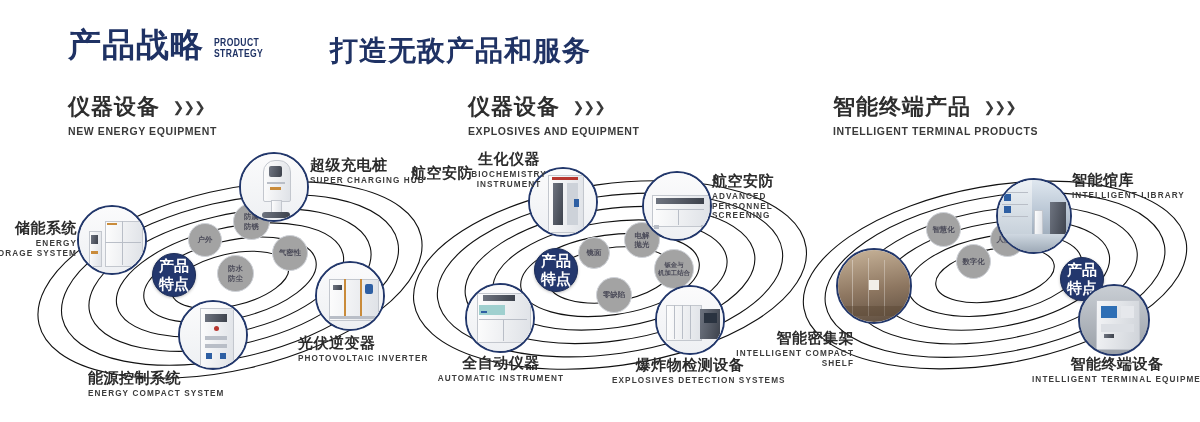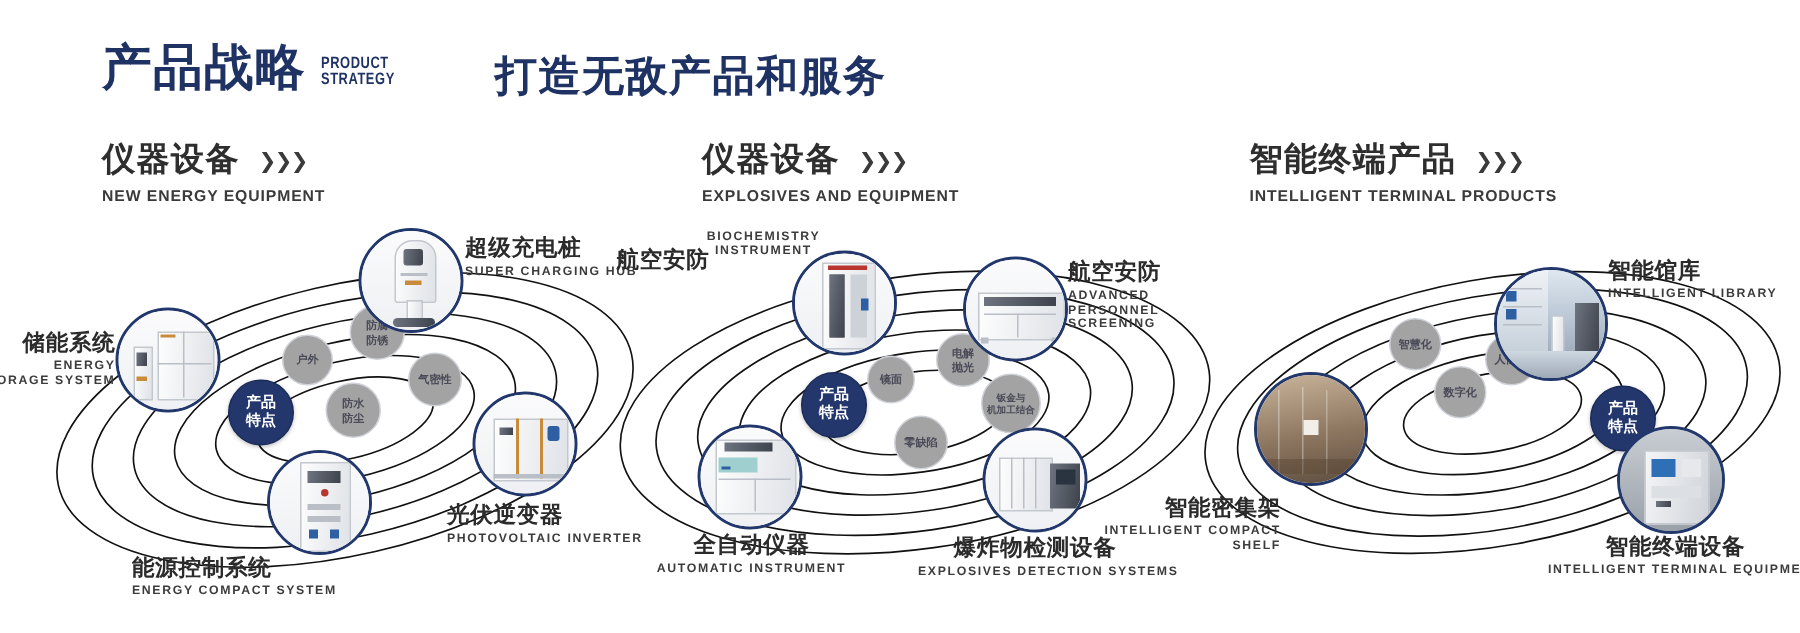--- a/index.html
+++ b/index.html
@@ -82,21 +82,21 @@
     display:flex;align-items:center;justify-content:center;
     text-align:center;box-sizing:border-box;
   }
   .bub.light{
     background:#a3a3a3;border:1px solid #cfd2d8;
     color:#4a4a58;font-size:7.4px;font-weight:bold;line-height:1.25;
     font-family:"DejaVu Sans",sans-serif;
   }
   .bub.dark{
     background:#23376d;border:1px solid #1b2c58;color:#ffffff;
-    font-size:10px;font-weight:bold;line-height:1.2;
+    font-size:15px;font-weight:bold;line-height:1.2;
     font-family:"DejaVu Sans",sans-serif;
     box-shadow:0 1px 3px rgba(0,0,0,.25);
   }
   .bub span{display:block;}
 
   
   .dev{position:absolute;inset:0;background:linear-gradient(180deg,#fbfbfc 0%,#eef0f3 100%);}
   .cab{position:absolute;background:linear-gradient(95deg,#fdfdfd,#dfe2e7);border:1px solid #c3c7ce;}
   .drk{position:absolute;background:linear-gradient(100deg,#6e7480,#3d424c);}
   .scr{position:absolute;background:#2a3340;}
@@ -276,20 +276,21 @@
         <div class="drk" style="left:23px;top:14px;width:10px;height:42px;"></div>
         <div class="ln" style="left:37px;top:14px;width:11px;height:42px;background:#cdd2d9;"></div>
         <div class="acc" style="left:22px;top:8px;width:26px;height:3px;background:#b8362f;"></div>
         <div class="blu" style="left:44px;top:30px;width:5px;height:8px;"></div>
       </div>
     </div>
     <div class="lab r" style="left:-22px;top:10px;width:85px;">
       <div class="cn">航空安防</div>
     </div>
     <div class="lab c" style="left:40px;top:-4px;width:118px;">
+      <div class="cn">生化仪器</div>
       <div class="en" style="white-space:normal;">BIOCHEMISTRY INSTRUMENT</div>
     </div>
 
     <div class="node" style="left:232px;top:16px;width:70px;height:70px;">
       <div class="dev">
         <div class="cab" style="left:8px;top:22px;width:56px;height:30px;"></div>
         <div class="drk" style="left:12px;top:25px;width:48px;height:6px;"></div>
         <div class="ln" style="left:12px;top:36px;width:48px;height:1px;"></div>
         <div class="ln" style="left:34px;top:36px;width:1px;height:16px;"></div>
         <div class="ln" style="left:10px;top:52px;width:5px;height:4px;"></div>

